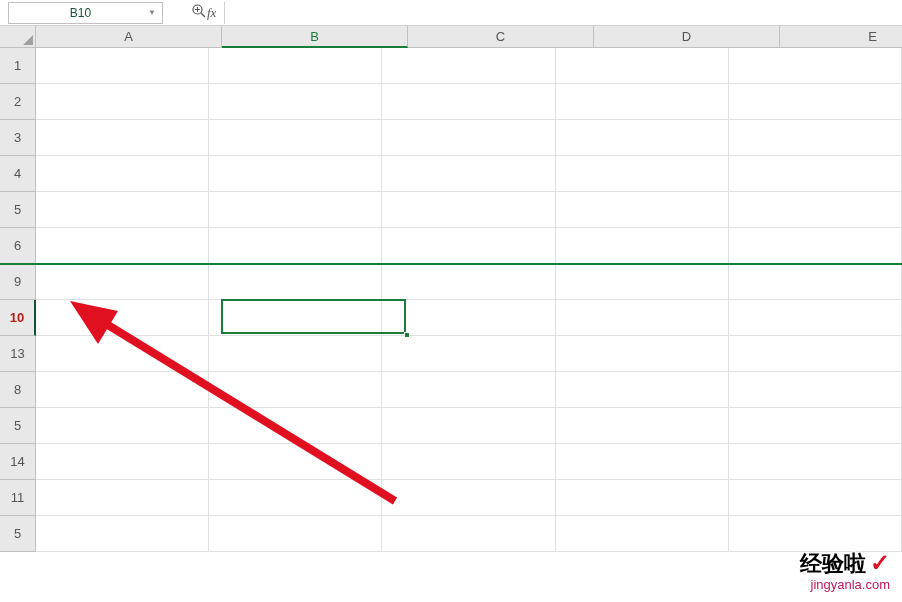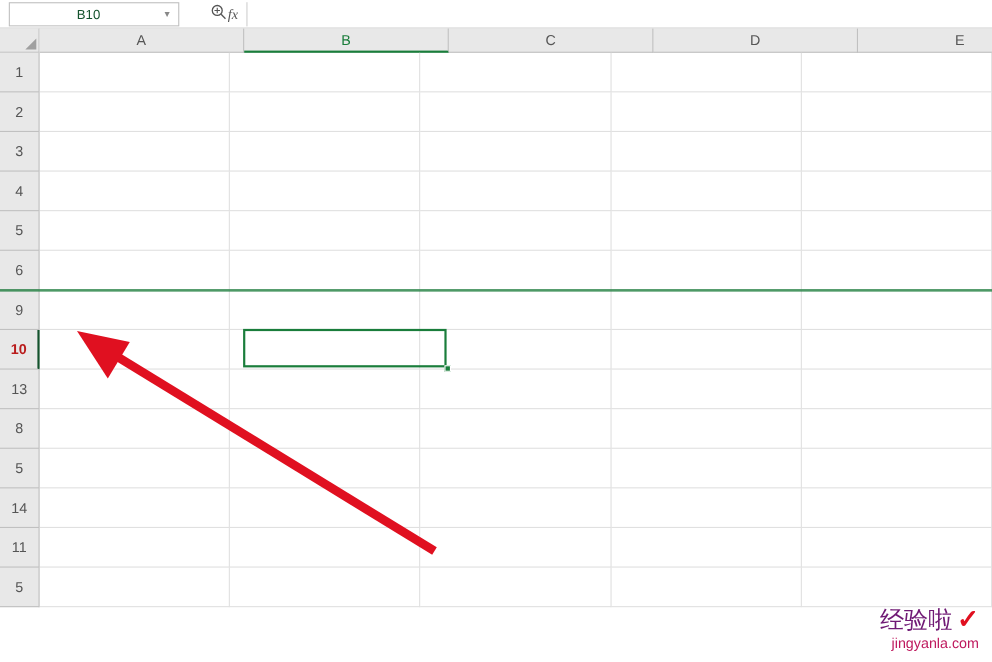--- a/index.html
+++ b/index.html
@@ -184,22 +184,22 @@
     }
     .watermark {
       position: absolute;
       bottom: 10px;
       right: 12px;
       z-index: 30;
       text-align: right;
     }
     .watermark-main {
       font-size: 22px;
-      font-weight: normal;
-      color: #701a75;
+      font-weight: bold;
+      color: #000000;
       text-shadow: -1px -1px 0 #fff, 1px -1px 0 #fff, -1px 1px 0 #fff, 1px 1px 0 #fff;
       display: inline-block;
     }
     .watermark-check {
       color: #e01020;
       font-size: 24px;
       font-weight: bold;
       margin-left: 4px;
     }
     .watermark-sub {

